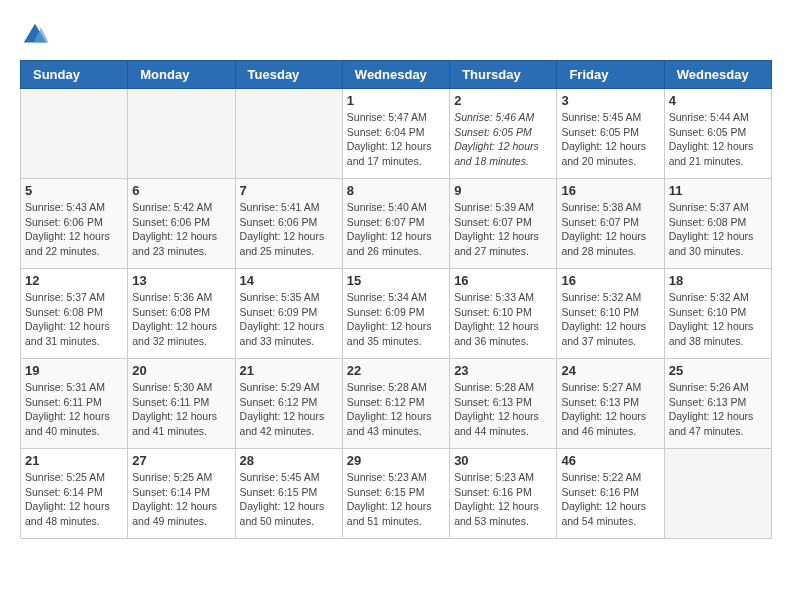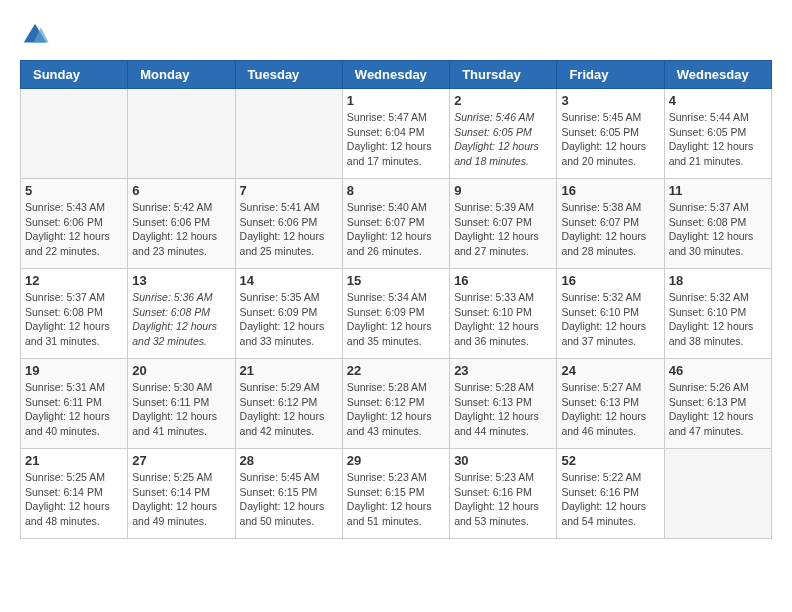--- a/index.html
+++ b/index.html
@@ -196,21 +196,21 @@
       </tr>
       <tr class="week-row">
         <td>
           <span class="day-number">12</span>
           <div class="day-info" style="white-space: pre-line;">Sunrise: 5:37 AM
 Sunset: 6:08 PM
 Daylight: 12 hours and 31 minutes.</div>
         </td>
         <td>
           <span class="day-number">13</span>
-          <div class="day-info" style="white-space: pre-line; font-style: italic;">Sunrise: 5:36 AM
+          <div class="day-info" style="white-space: pre-line;">Sunrise: 5:36 AM
 Sunset: 6:08 PM
 Daylight: 12 hours and 32 minutes.</div>
         </td>
         <td>
           <span class="day-number">14</span>
           <div class="day-info" style="white-space: pre-line;">Sunrise: 5:35 AM
 Sunset: 6:09 PM
 Daylight: 12 hours and 33 minutes.</div>
         </td>
         <td>
@@ -269,21 +269,21 @@
 Sunset: 6:13 PM
 Daylight: 12 hours and 44 minutes.</div>
         </td>
         <td>
           <span class="day-number">24</span>
           <div class="day-info" style="white-space: pre-line;">Sunrise: 5:27 AM
 Sunset: 6:13 PM
 Daylight: 12 hours and 46 minutes.</div>
         </td>
         <td>
-          <span class="day-number">46</span>
+          <span class="day-number">25</span>
           <div class="day-info" style="white-space: pre-line;">Sunrise: 5:26 AM
 Sunset: 6:13 PM
 Daylight: 12 hours and 47 minutes.</div>
         </td>
       </tr>
       <tr class="week-row">
         <td>
           <span class="day-number">21</span>
           <div class="day-info" style="white-space: pre-line;">Sunrise: 5:25 AM
 Sunset: 6:14 PM
@@ -307,21 +307,21 @@
 Sunset: 6:15 PM
 Daylight: 12 hours and 51 minutes.</div>
         </td>
         <td>
           <span class="day-number">30</span>
           <div class="day-info" style="white-space: pre-line;">Sunrise: 5:23 AM
 Sunset: 6:16 PM
 Daylight: 12 hours and 53 minutes.</div>
         </td>
         <td>
-          <span class="day-number">52</span>
+          <span class="day-number">46</span>
           <div class="day-info" style="white-space: pre-line;">Sunrise: 5:22 AM
 Sunset: 6:16 PM
 Daylight: 12 hours and 54 minutes.</div>
         </td>
         <td class="empty-cell"></td>
       </tr>
     </tbody>
 </table>
 
 </body></html>

